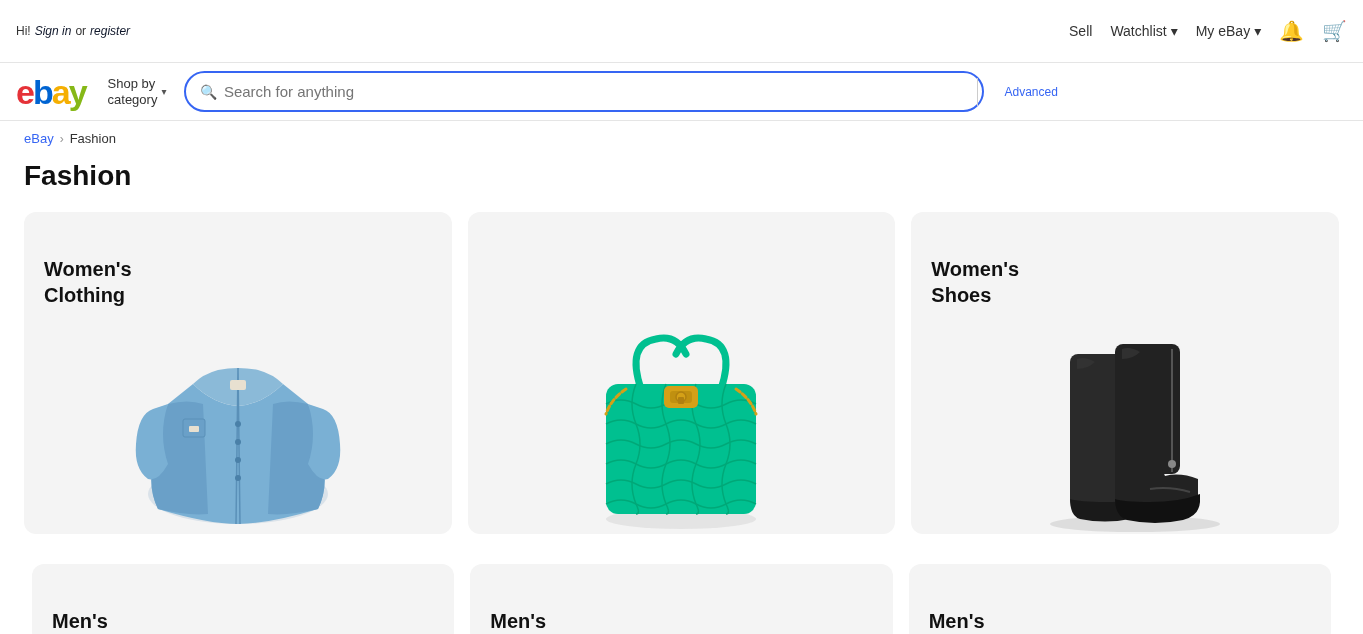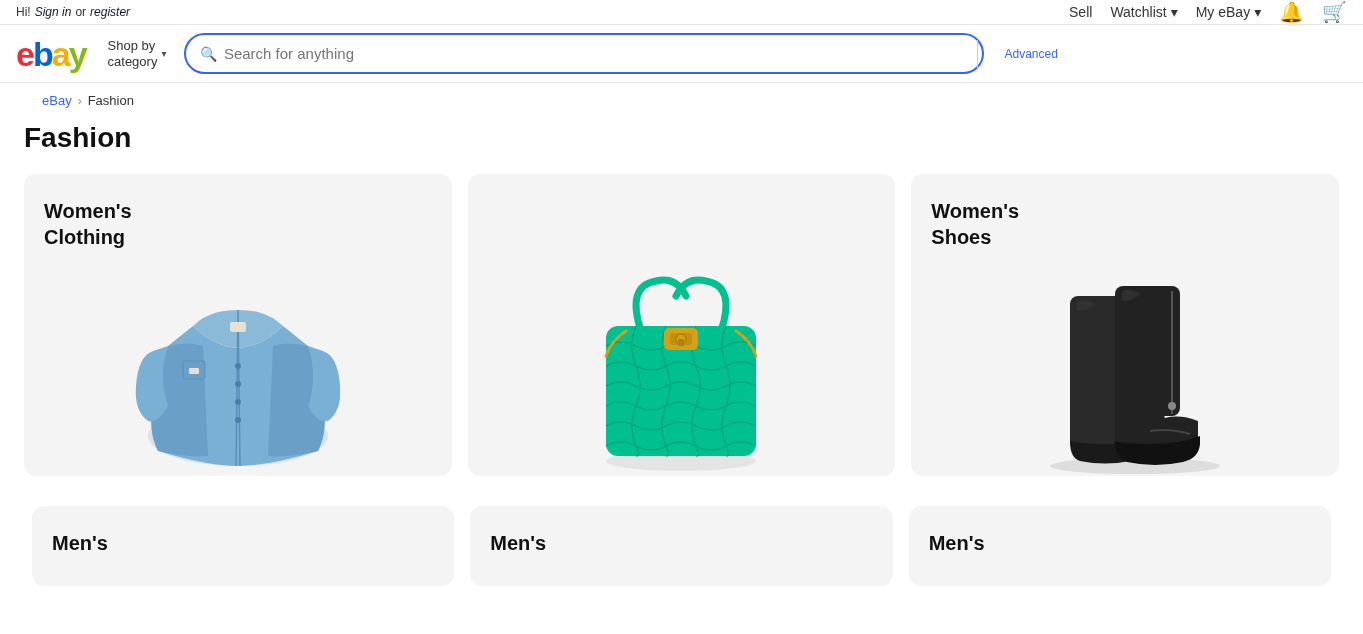--- a/index.html
+++ b/index.html
@@ -3,21 +3,21 @@
   <meta charset="utf-8">
   <style>
     * { margin: 0; padding: 0; box-sizing: border-box; }
     body { font-family: Arial, Helvetica, sans-serif; background: #fff; font-size: 14px; overflow-x: hidden; }
 
     
     .top-bar {
       display: flex;
       align-items: center;
       justify-content: space-between;
-      padding: 0 16px;
+      padding: 19px 16px;
       font-size: 12px;
       color: #333;
       border-bottom: 1px solid #e5e5e5;
     }
     .top-bar-left { display: flex; align-items: center; gap: 4px; }
     .top-bar-left a { color: #0f172a; text-decoration: none; font-style: italic; }
     .top-bar-links { display: flex; align-items: center; gap: 16px; }
     .top-bar-links a { color: #333; text-decoration: none; font-size: 12px; }
 
     
@@ -151,21 +151,20 @@
     }
 
     
     .breadcrumb {
       padding: 10px 24px;
       display: flex;
       align-items: flex-end;
       gap: 6px;
       font-size: 13px;
       color: #555;
-      margin-left: 18px;
     }
     .breadcrumb a { color: #3665f3; text-decoration: none; }
     .breadcrumb-sep { color: #999; font-size: 12px; }
     .breadcrumb-current { color: #333; }
 
     
     .page-title {
       padding: 4px 24px 20px;
       font-size: 28px;
       font-weight: 700;
@@ -191,20 +190,21 @@
       min-height: 280px;
       position: relative;
     }
     .category-card-title {
       font-size: 20px;
       font-weight: 700;
       color: #111;
       line-height: 1.3;
       z-index: 1;
       margin-bottom: 8px;
+      margin-top: 20px;
     }
     .category-card-image {
       width: 100%;
       flex: 1;
       display: flex;
       align-items: flex-end;
       justify-content: center;
       margin-top: 8px;
     }
 

